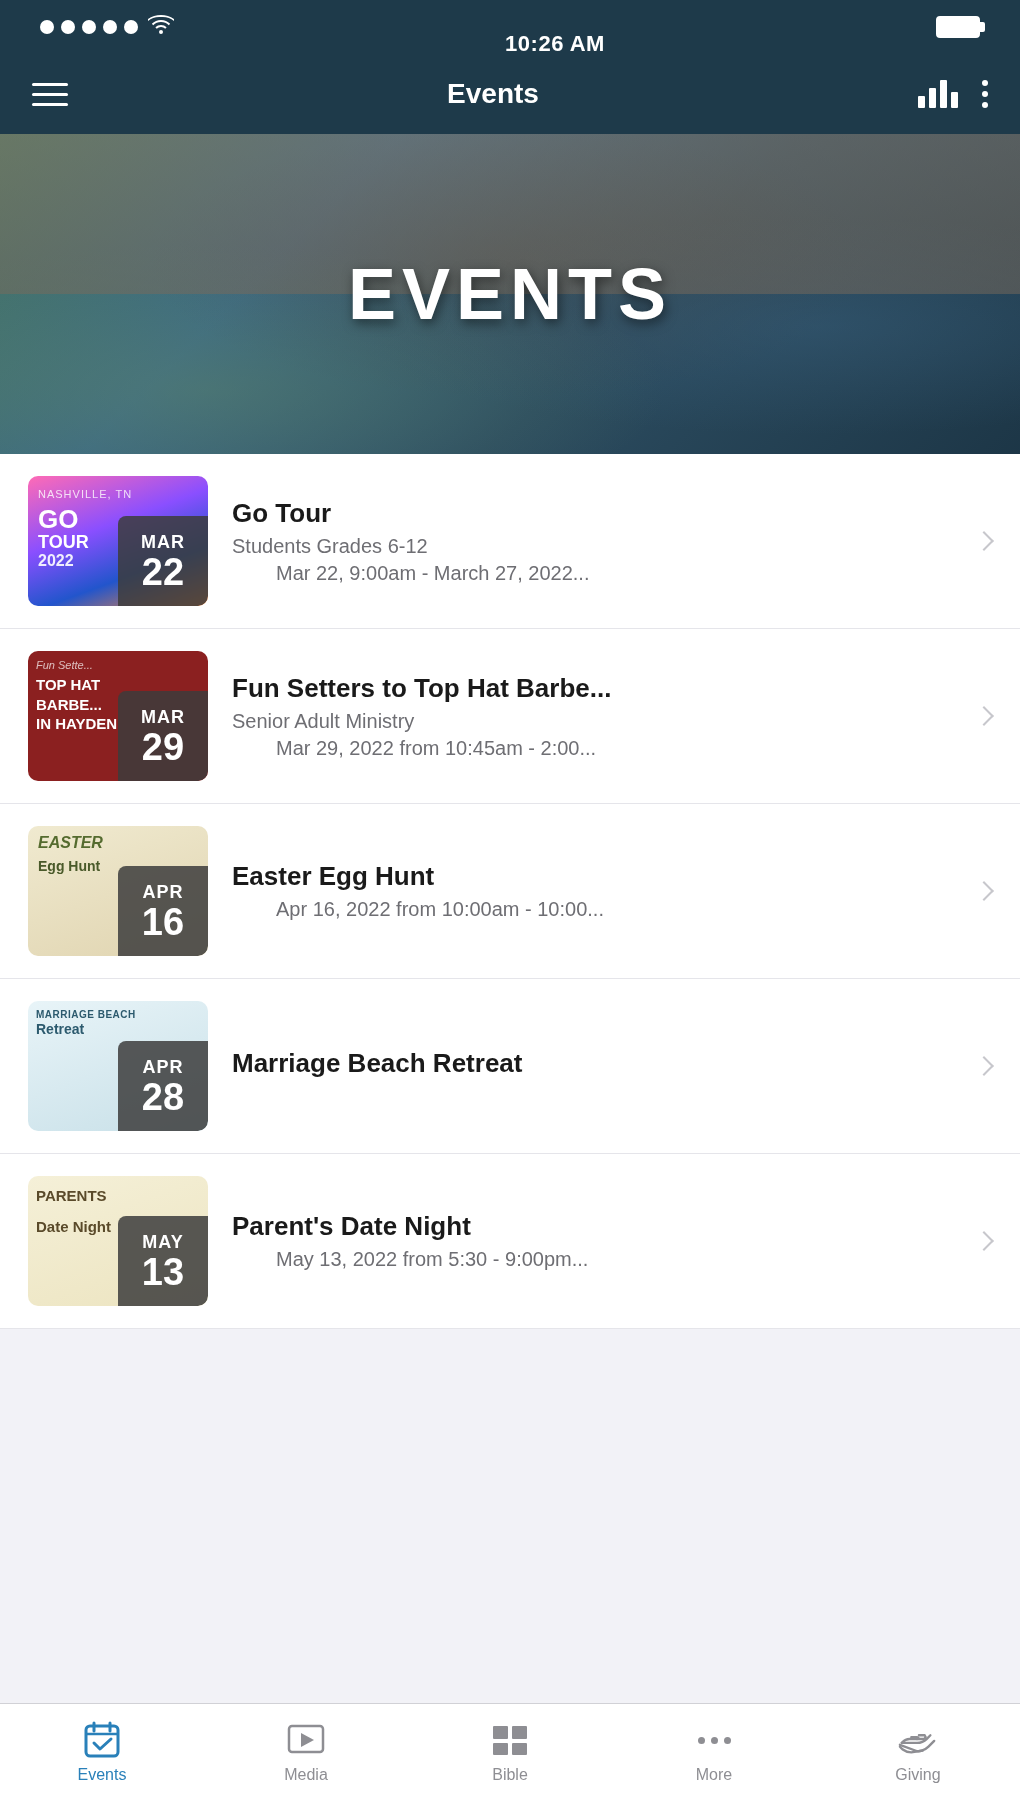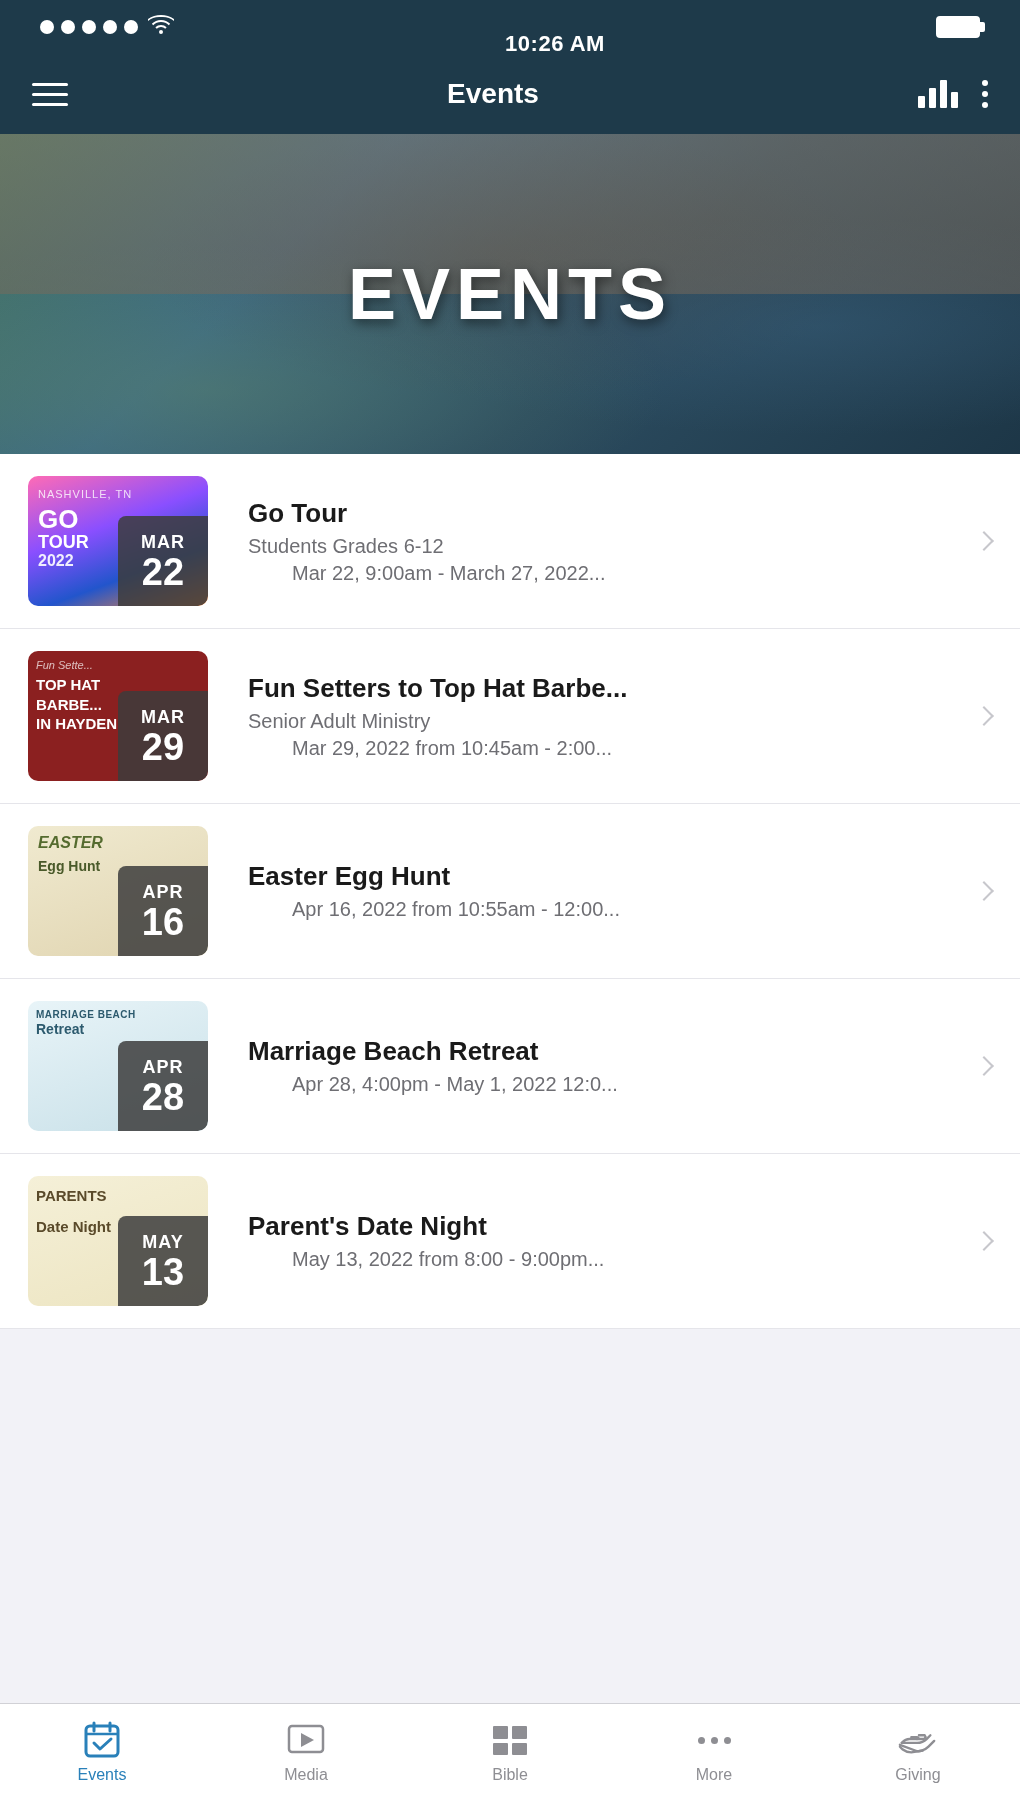--- a/index.html
+++ b/index.html
@@ -188,21 +188,21 @@
       background: white;
     }
 
     .event-thumbnail {
       width: 180px;
       height: 130px;
       border-radius: 10px;
       flex-shrink: 0;
       position: relative;
       overflow: hidden;
-      margin-right: 40px;
+      margin-right: 24px;
       text-decoration: underline;
     }
 
     .date-badge {
       position: absolute;
       bottom: 0;
       right: 0;
       width: 90px;
       height: 90px;
       background: rgba(60, 60, 60, 0.85);
@@ -543,55 +543,54 @@
       <div class="easter-bg"></div>
       <div class="easter-title-txt">EASTER</div>
       <div class="easter-hunt-txt">Egg Hunt</div>
       <div class="date-badge">
         <div class="date-month">APR</div>
         <div class="date-day">16</div>
       </div>
     </div>
     <div class="event-info">
       <div class="event-title">Easter Egg Hunt</div>
-      <div class="event-date">Apr 16, 2022 from 10:55am - 12:00...</div>
+      <div class="event-date">Apr 16, 2022 from 10:00am - 10:00...</div>
     </div>
     <div class="chevron-right"></div>
   </div>
 
   <div class="event-item">
     <div class="event-thumbnail">
       <div class="marriage-bg"></div>
       <div class="marriage-label-top">MARRIAGE BEACH</div>
       <div class="marriage-label-beach">Retreat</div>
       <div class="date-badge">
         <div class="date-month">APR</div>
         <div class="date-day">28</div>
       </div>
     </div>
     <div class="event-info">
       <div class="event-title">Marriage Beach Retreat</div>
-      <div class="event-date">Apr 28, 4:00pm - May 1, 2022 12:0...</div>
     </div>
     <div class="chevron-right"></div>
   </div>
 
   <div class="event-item">
     <div class="event-thumbnail">
       <div class="parentdate-bg"></div>
       <div class="parentdate-label">PARENTS</div>
       <div class="parentdate-night">Date Night</div>
       <div class="date-badge">
         <div class="date-month">MAY</div>
         <div class="date-day">13</div>
       </div>
     </div>
     <div class="event-info">
       <div class="event-title">Parent's Date Night</div>
-      <div class="event-date">May 13, 2022 from 8:00 - 9:00pm...</div>
+      <div class="event-date">May 13, 2022 from 5:30 - 9:00pm...</div>
     </div>
     <div class="chevron-right"></div>
   </div>
 
 </div>
 
 <div class="bottom-spacer"></div>
 
 <div class="tab-bar">
 

